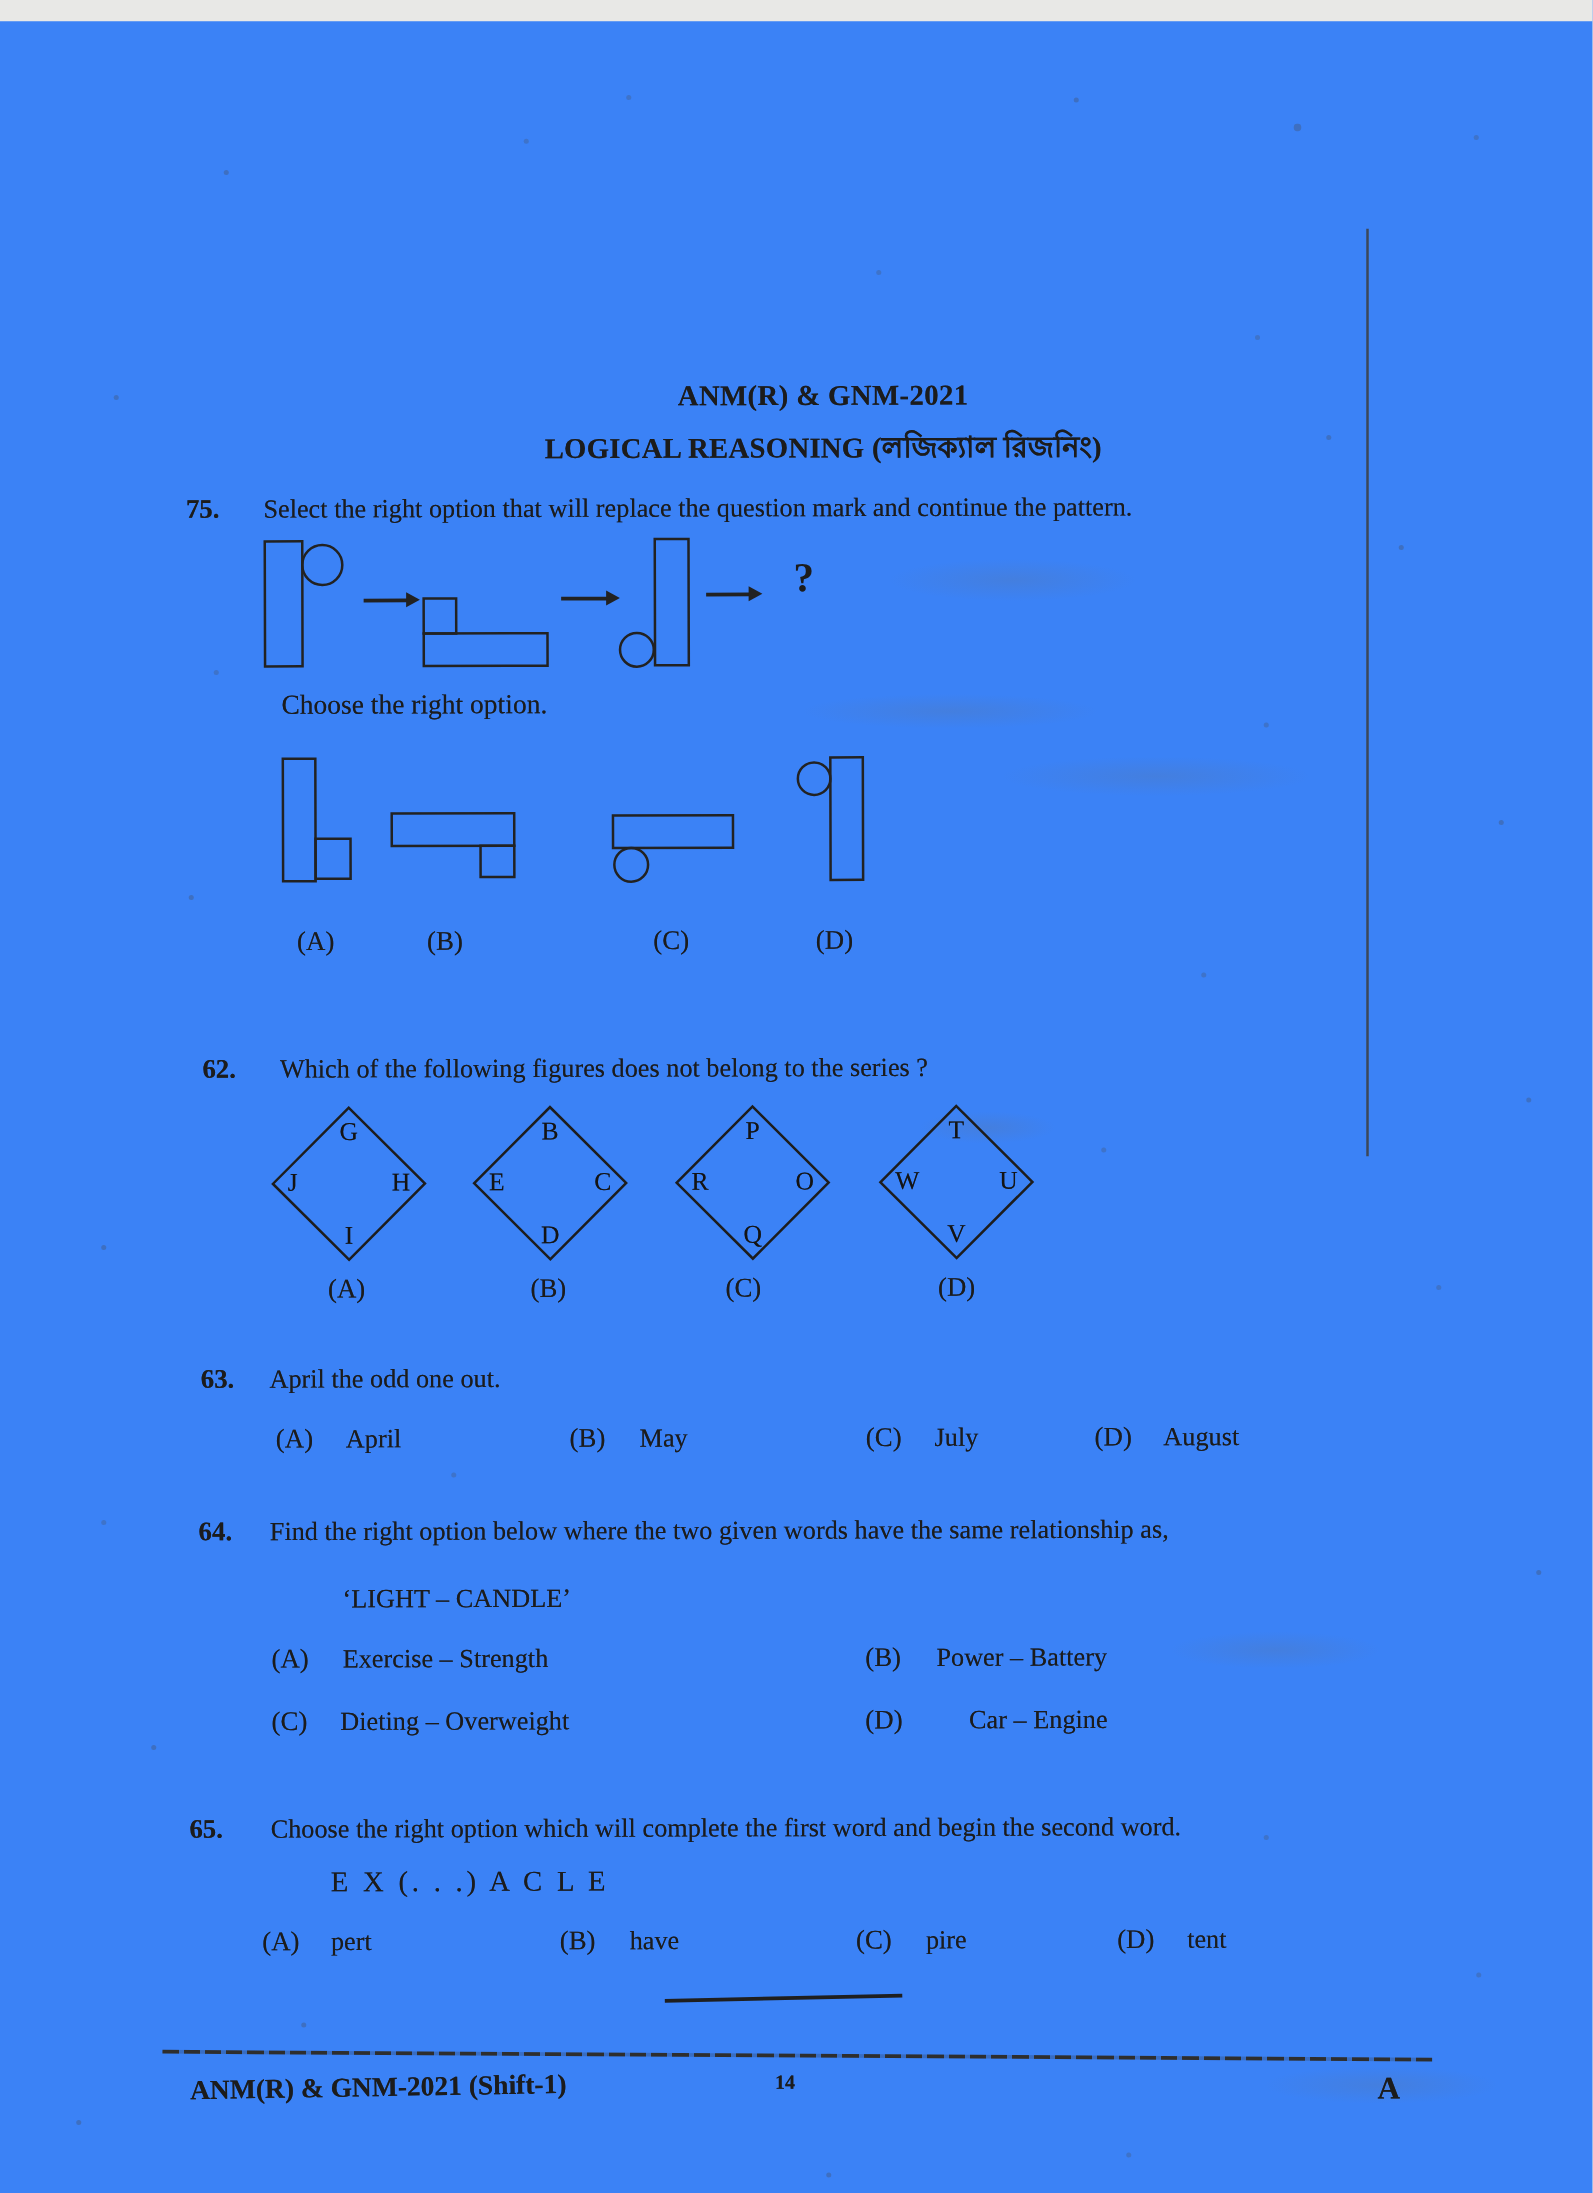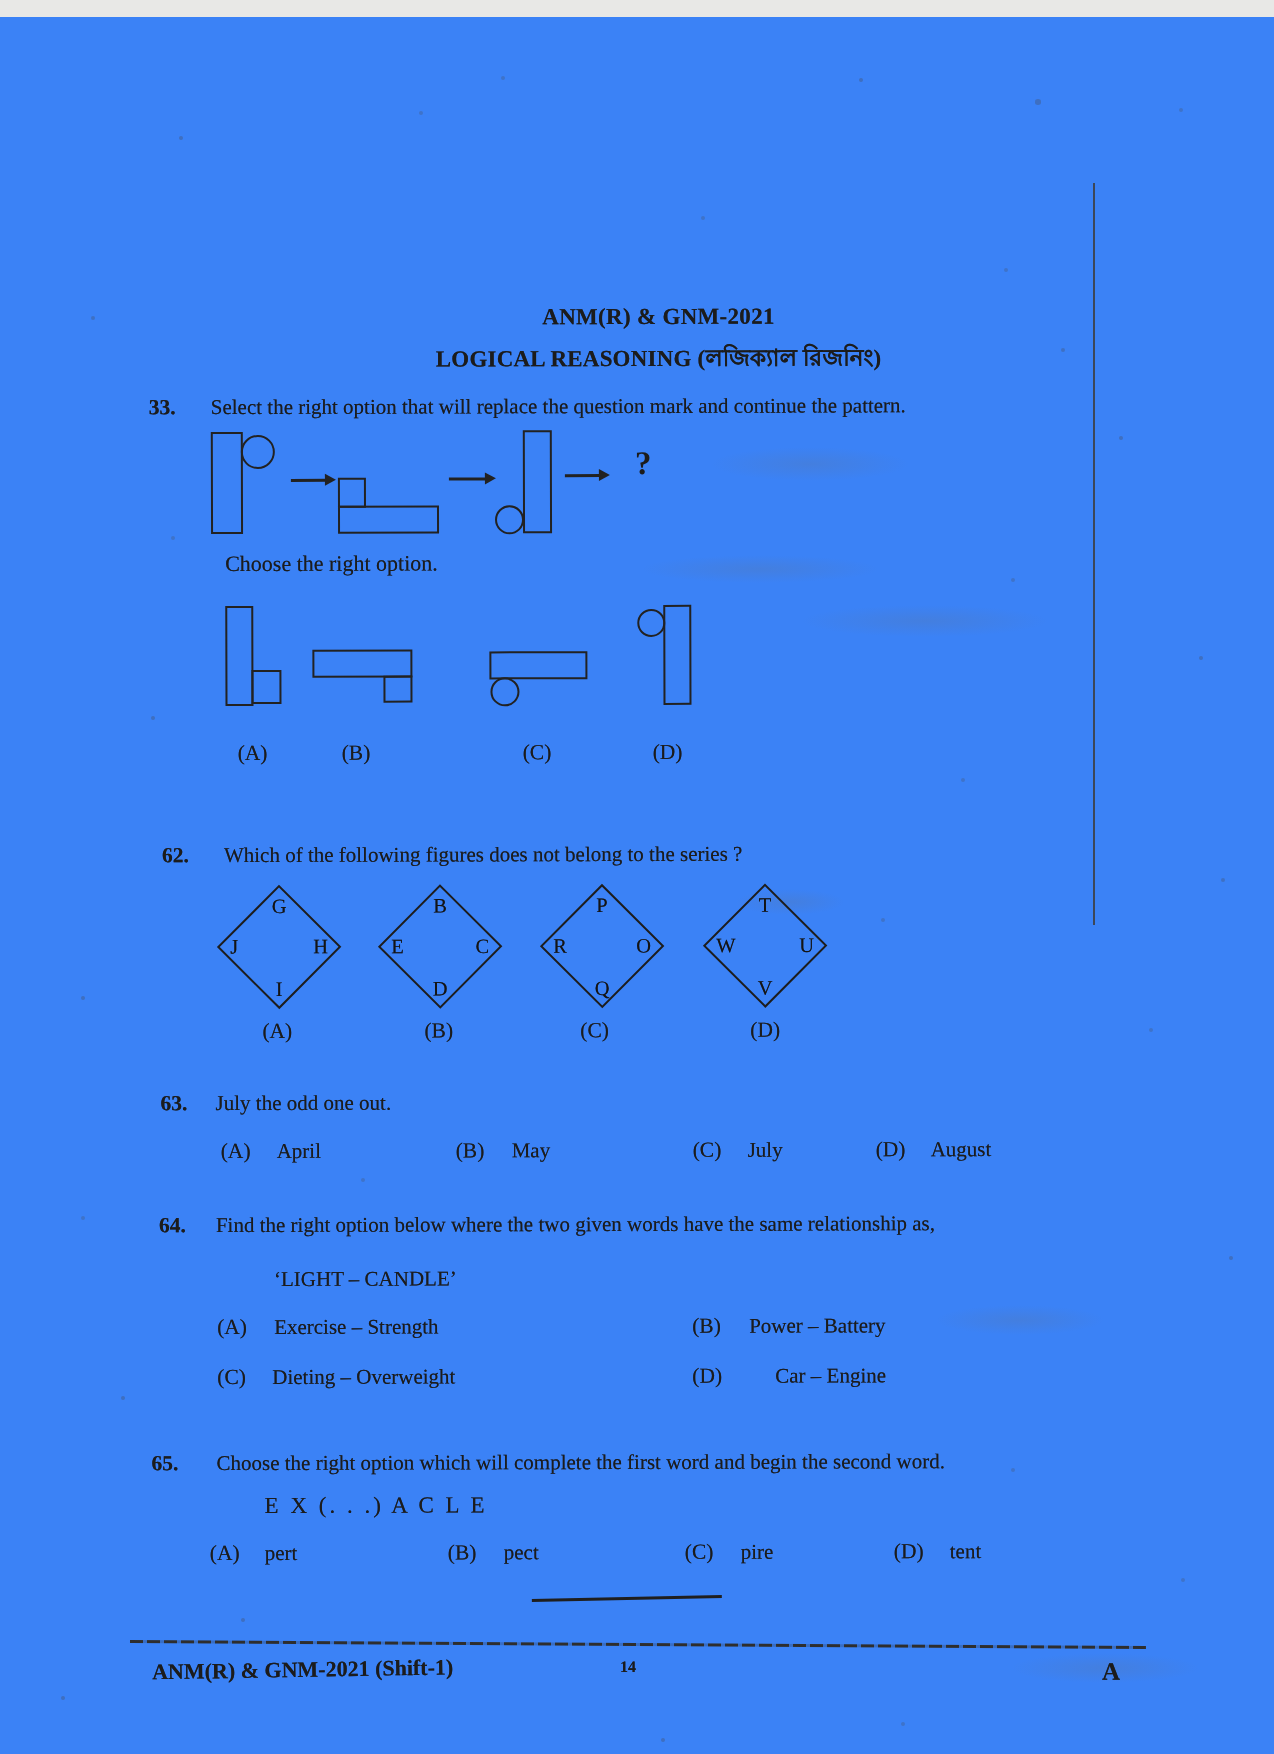--- a/index.html
+++ b/index.html
@@ -75,21 +75,21 @@
   <div class="smudge" style="left:800px;top:588px;width:250px;height:32px;"></div>
   <div class="smudge" style="left:735px;top:872px;width:110px;height:26px;"></div>
   <div class="smudge" style="left:935px;top:1288px;width:170px;height:30px;"></div>
   <div class="smudge" style="left:1010px;top:1636px;width:190px;height:30px;"></div>
 
   <div class="sheet">
 
     <div class="txt bold center-line h-title" style="top:286px;">ANM(R) &amp; GNM-2021</div>
     <div class="txt bold center-line h-sub" style="top:328px;">LOGICAL REASONING (লজিক্যাল রিজনিং)</div>
 
-    <div class="txt qnum" style="left:150px;top:376px;">33.</div>
+    <div class="txt qnum" style="left:150px;top:376px;">75.</div>
     <div class="txt" style="left:212px;top:376px;">Select the right option that will replace the question mark and continue the pattern.</div>
 
     <div class="shp" style="left:212px;top:414px;width:32px;height:102px;"></div>
     <div class="shp circ" style="left:242px;top:417px;width:34px;height:34px;"></div>
     <div class="arrow" style="left:292px;top:461px;width:36px;"></div>
     <div class="shp" style="left:339px;top:460px;width:28px;height:30px;"></div>
     <div class="shp" style="left:339px;top:488px;width:101px;height:28px;"></div>
     <div class="arrow" style="left:450px;top:460px;width:38px;"></div>
     <div class="shp circ" style="left:496px;top:488px;width:29px;height:29px;"></div>
     <div class="shp" style="left:524px;top:413px;width:29px;height:103px;"></div>
@@ -146,21 +146,21 @@
       <span class="dl r">U</span>
       <span class="dl b">V</span>
     </div>
 
     <div class="txt olabel" style="left:262px;top:1000px;">(A)</div>
     <div class="txt olabel" style="left:424px;top:1000px;">(B)</div>
     <div class="txt olabel" style="left:580px;top:1000px;">(C)</div>
     <div class="txt olabel" style="left:750px;top:1000px;">(D)</div>
 
     <div class="txt qnum" style="left:160px;top:1072px;">63.</div>
-    <div class="txt" style="left:215px;top:1072px;">July the odd one out.</div>
+    <div class="txt" style="left:215px;top:1072px;">April the odd one out.</div>
 
     <div class="txt olabel" style="left:220px;top:1120px;">(A)</div>
     <div class="txt" style="left:276px;top:1120px;">April</div>
     <div class="txt olabel" style="left:455px;top:1120px;">(B)</div>
     <div class="txt" style="left:511px;top:1120px;">May</div>
     <div class="txt olabel" style="left:692px;top:1120px;">(C)</div>
     <div class="txt" style="left:747px;top:1120px;">July</div>
     <div class="txt olabel" style="left:875px;top:1120px;">(D)</div>
     <div class="txt" style="left:930px;top:1120px;">August</div>
 
@@ -177,21 +177,21 @@
     <div class="txt olabel" style="left:691px;top:1346px;">(D)</div>
     <div class="txt" style="left:774px;top:1346px;">Car – Engine</div>
 
     <div class="txt qnum" style="left:150px;top:1432px;">65.</div>
     <div class="txt" style="left:215px;top:1432px;">Choose the right option which will complete the first word and begin the second word.</div>
     <div class="txt" style="left:263px;top:1474px;font-size:23px;letter-spacing:3px;text-align:center;">E X (. . .) A C L E</div>
 
     <div class="txt olabel" style="left:208px;top:1522px;">(A)</div>
     <div class="txt" style="left:263px;top:1522px;">pert</div>
     <div class="txt olabel" style="left:446px;top:1522px;">(B)</div>
-    <div class="txt" style="left:502px;top:1522px;">pect</div>
+    <div class="txt" style="left:502px;top:1522px;">have</div>
     <div class="txt olabel" style="left:683px;top:1522px;">(C)</div>
     <div class="txt" style="left:739px;top:1522px;">pire</div>
     <div class="txt olabel" style="left:892px;top:1522px;">(D)</div>
     <div class="txt" style="left:948px;top:1522px;">tent</div>
 
     <div class="shortline"></div>
 
     <div class="foot-rule"></div>
     <div class="txt bold foot-left" style="left:150px;top:1638px;">ANM(R) &amp; GNM-2021 (Shift-1)</div>
     <div class="txt bold foot-num" style="left:618px;top:1640px;">14</div>

